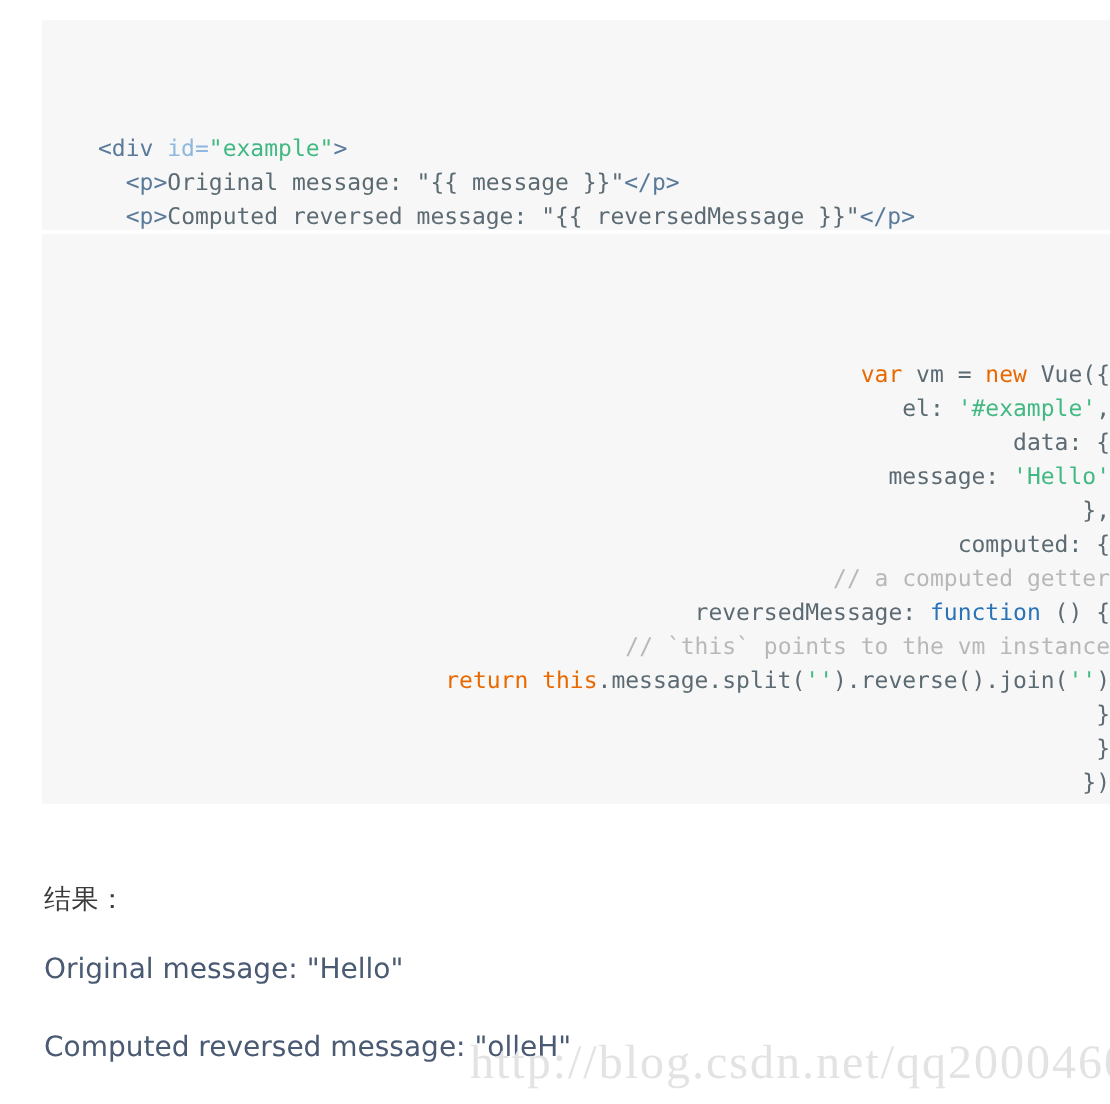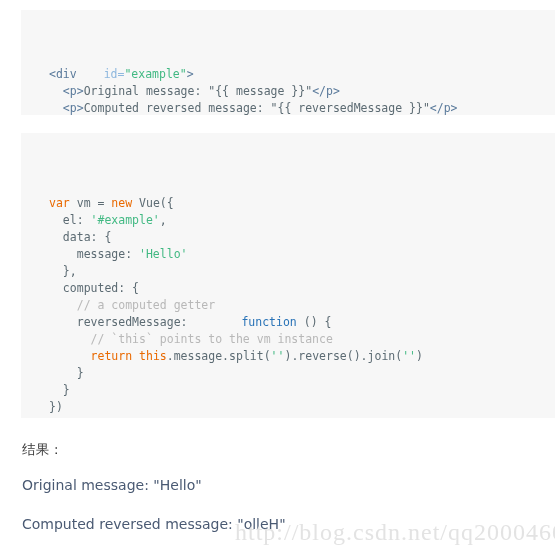--- a/index.html
+++ b/index.html
@@ -29,34 +29,34 @@
     right: 0;
     background: #f7f7f7;
     font-family: "DejaVu Sans Mono", "Liberation Mono", monospace;
     font-size: 11.5px;
     line-height: 17px;
     color: #5c6b73;
     white-space: pre;
     overflow: hidden;
   }
   #code-html  { top: 10px;  height: 105px; }
-  #code-js    { top: 133px; height: 285px; }
+  #code-js    { top: 117px; height: 285px; text-align: right; }
 
   .code-inner { padding: 22px 0 0 28px; }
   #code-js .code-inner { padding-top: 28px; }
 
   .cl { display: block; height: 17px; }
 
   
   .tg   { color: #5a7a9b; }  
-  .at   { color: #8fb8de; margin-left: 20px; }  
+  .at   { color: #8fb8de; }  
   .st   { color: #42b983; }  
   .pl   { color: #5c6b73; }  
   .kw   { color: #e96900; }  
-  .fn   { color: #2973b7; margin-left: 47px; }  
+  .fn   { color: #2973b7; }  
   .cm   { color: #b8b8b8; }  
 
   
   .result-label {
     position: absolute;
     left: 22px;
     top: 441px;
     font-size: 13.5px;
     color: #3b3b3b;
     font-family: Liberation Mono, monospace;

